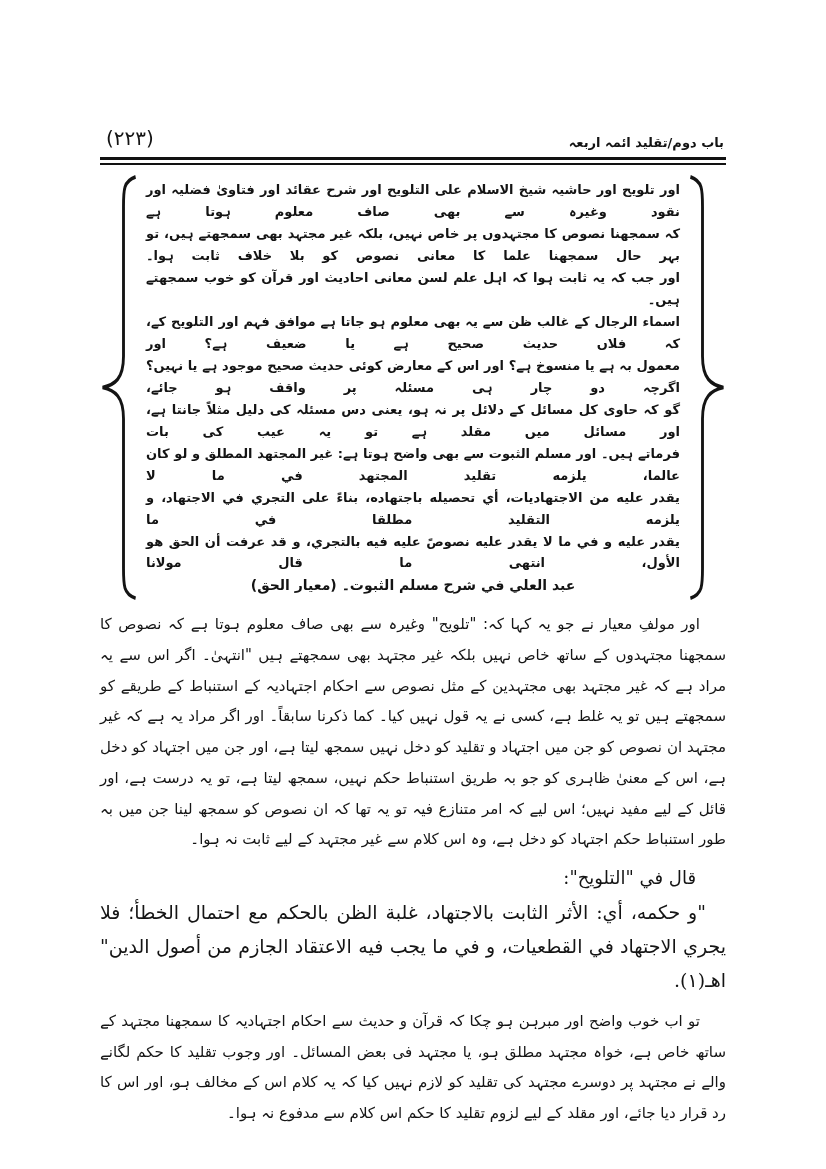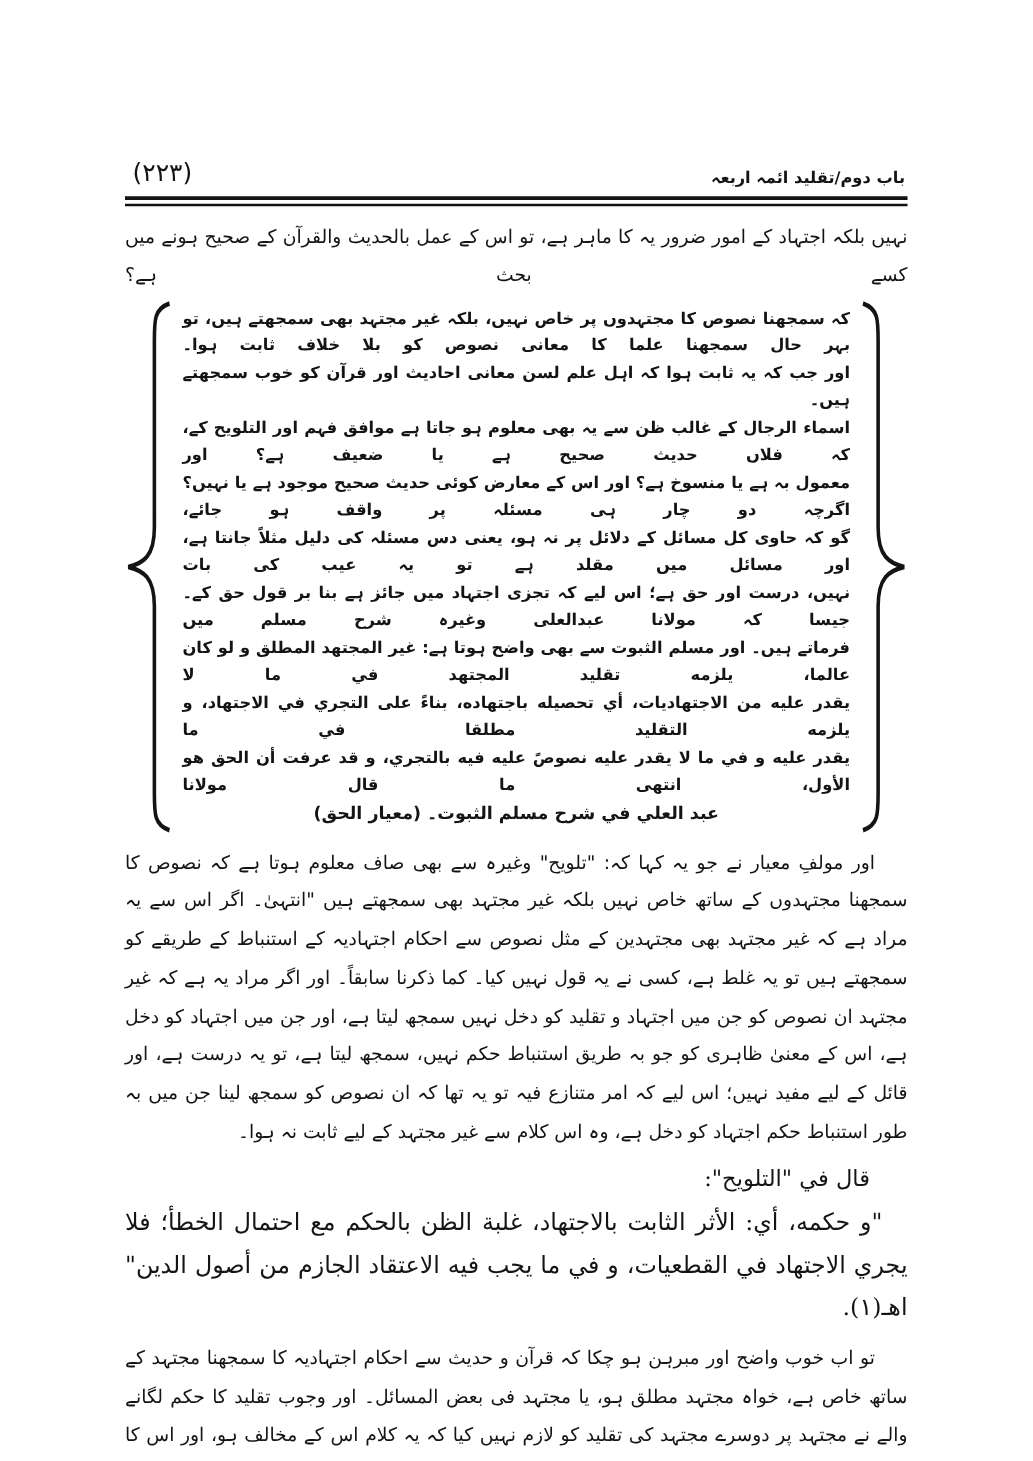--- a/index.html
+++ b/index.html
@@ -47,36 +47,35 @@
 
 <div class="sheet">
   <div class="content">
 
     <div class="header">
       <span class="title">باب دوم/تقلید ائمہ اربعہ</span>
       <span class="pageno">(۲۲۳)</span>
     </div>
     <div class="rule rule-top"></div>
 
-    <p class="urdu intro">نہیں بلکہ اجتہاد کے امور ضرور یہ کا ماہر ہے، تو اس کے عمل بالحدیث والقرآن کے صحیح ہونے میں کسے بحث ہے؟</p>
 
     <div class="quote-wrap">
       <svg class="brace brace-right" viewBox="0 0 40 300" preserveAspectRatio="none">
         <path d="M4 2 C15 5 15 11 15 23 L15 128 C15 144 23 148 34 150 C23 152 15 156 15 172 L15 277 C15 289 15 295 4 298" fill="none" stroke="#141414" stroke-width="2.6"></path>
       </svg>
       <svg class="brace brace-left" viewBox="0 0 40 300" preserveAspectRatio="none">
         <path d="M36 2 C25 5 25 11 25 23 L25 128 C25 144 17 148 6 150 C17 152 25 156 25 172 L25 277 C25 289 25 295 36 298" fill="none" stroke="#141414" stroke-width="2.6"></path>
       </svg>
       <div class="quote-lines">
+          <div>اور تلویح اور حاشیہ شیخ الاسلام علی التلویح اور شرح عقائد اور فتاویٰ فضلیہ اور نقود وغیرہ سے بھی صاف معلوم ہوتا ہے</div>
           <div>کہ سمجھنا نصوص کا مجتہدوں پر خاص نہیں، بلکہ غیر مجتہد بھی سمجھتے ہیں، تو بہر حال سمجھنا علما کا معانی نصوص کو بلا خلاف ثابت ہوا۔</div>
           <div>اور جب کہ یہ ثابت ہوا کہ اہل علم لسن معانی احادیث اور قرآن کو خوب سمجھتے ہیں۔</div>
           <div>اسماء الرجال کے غالب ظن سے یہ بھی معلوم ہو جاتا ہے موافق فہم اور التلويح کے، کہ فلاں حدیث صحیح ہے یا ضعیف ہے؟ اور</div>
           <div>معمول بہ ہے یا منسوخ ہے؟ اور اس کے معارض کوئی حدیث صحیح موجود ہے یا نہیں؟ اگرچہ دو چار ہی مسئلہ پر واقف ہو جائے،</div>
           <div>گو کہ حاوی کل مسائل کے دلائل پر نہ ہو، یعنی دس مسئلہ کی دلیل مثلاً جانتا ہے، اور مسائل میں مقلد ہے تو یہ عیب کی بات</div>
-          <div>نہیں، درست اور حق ہے؛ اس لیے کہ تجزی اجتہاد میں جائز ہے بنا بر قول حق کے۔ جیسا کہ مولانا عبدالعلی وغیرہ شرح مسلم میں</div>
           <div>فرماتے ہیں۔ اور مسلم الثبوت سے بھی واضح ہوتا ہے: غير المجتهد المطلق و لو كان عالما، يلزمه تقليد المجتهد في ما لا</div>
           <div>يقدر عليه من الاجتهاديات، أي تحصيله باجتهاده، بناءً على التجري في الاجتهاد، و يلزمه التقليد مطلقا في ما</div>
           <div>يقدر عليه و في ما لا يقدر عليه نصوصً عليه فيه بالتجري، و قد عرفت أن الحق هو الأول، انتهى ما قال مولانا</div>
           <div>عبد العلي في شرح مسلم الثبوت۔ (معيار الحق)</div>
         </div>
     </div>
 
     <p class="urdu para">اور مولفِ معیار نے جو یہ کہا کہ: "تلویح" وغیرہ سے بھی صاف معلوم ہوتا ہے کہ نصوص کا سمجھنا مجتہدوں کے ساتھ خاص نہیں بلکہ غیر مجتہد بھی سمجھتے ہیں "انتہیٰ۔ اگر اس سے یہ مراد ہے کہ غیر مجتہد بھی مجتہدین کے مثل نصوص سے احکام اجتہادیہ کے استنباط کے طریقے کو سمجھتے ہیں تو یہ غلط ہے، کسی نے یہ قول نہیں کیا۔ كما ذكرنا سابقاً۔ اور اگر مراد یہ ہے کہ غیر مجتہد ان نصوص کو جن میں اجتہاد و تقلید کو دخل نہیں سمجھ لیتا ہے، اور جن میں اجتہاد کو دخل ہے، اس کے معنیٰ ظاہری کو جو بہ طریق استنباط حکم نہیں، سمجھ لیتا ہے، تو یہ درست ہے، اور قائل کے لیے مفید نہیں؛ اس لیے کہ امر متنازع فیہ تو یہ تھا کہ ان نصوص کو سمجھ لینا جن میں بہ طور استنباط حکم اجتہاد کو دخل ہے، وہ اس کلام سے غیر مجتہد کے لیے ثابت نہ ہوا۔</p>
 
     <p class="arabic qala">قال في "التلويح":</p>

